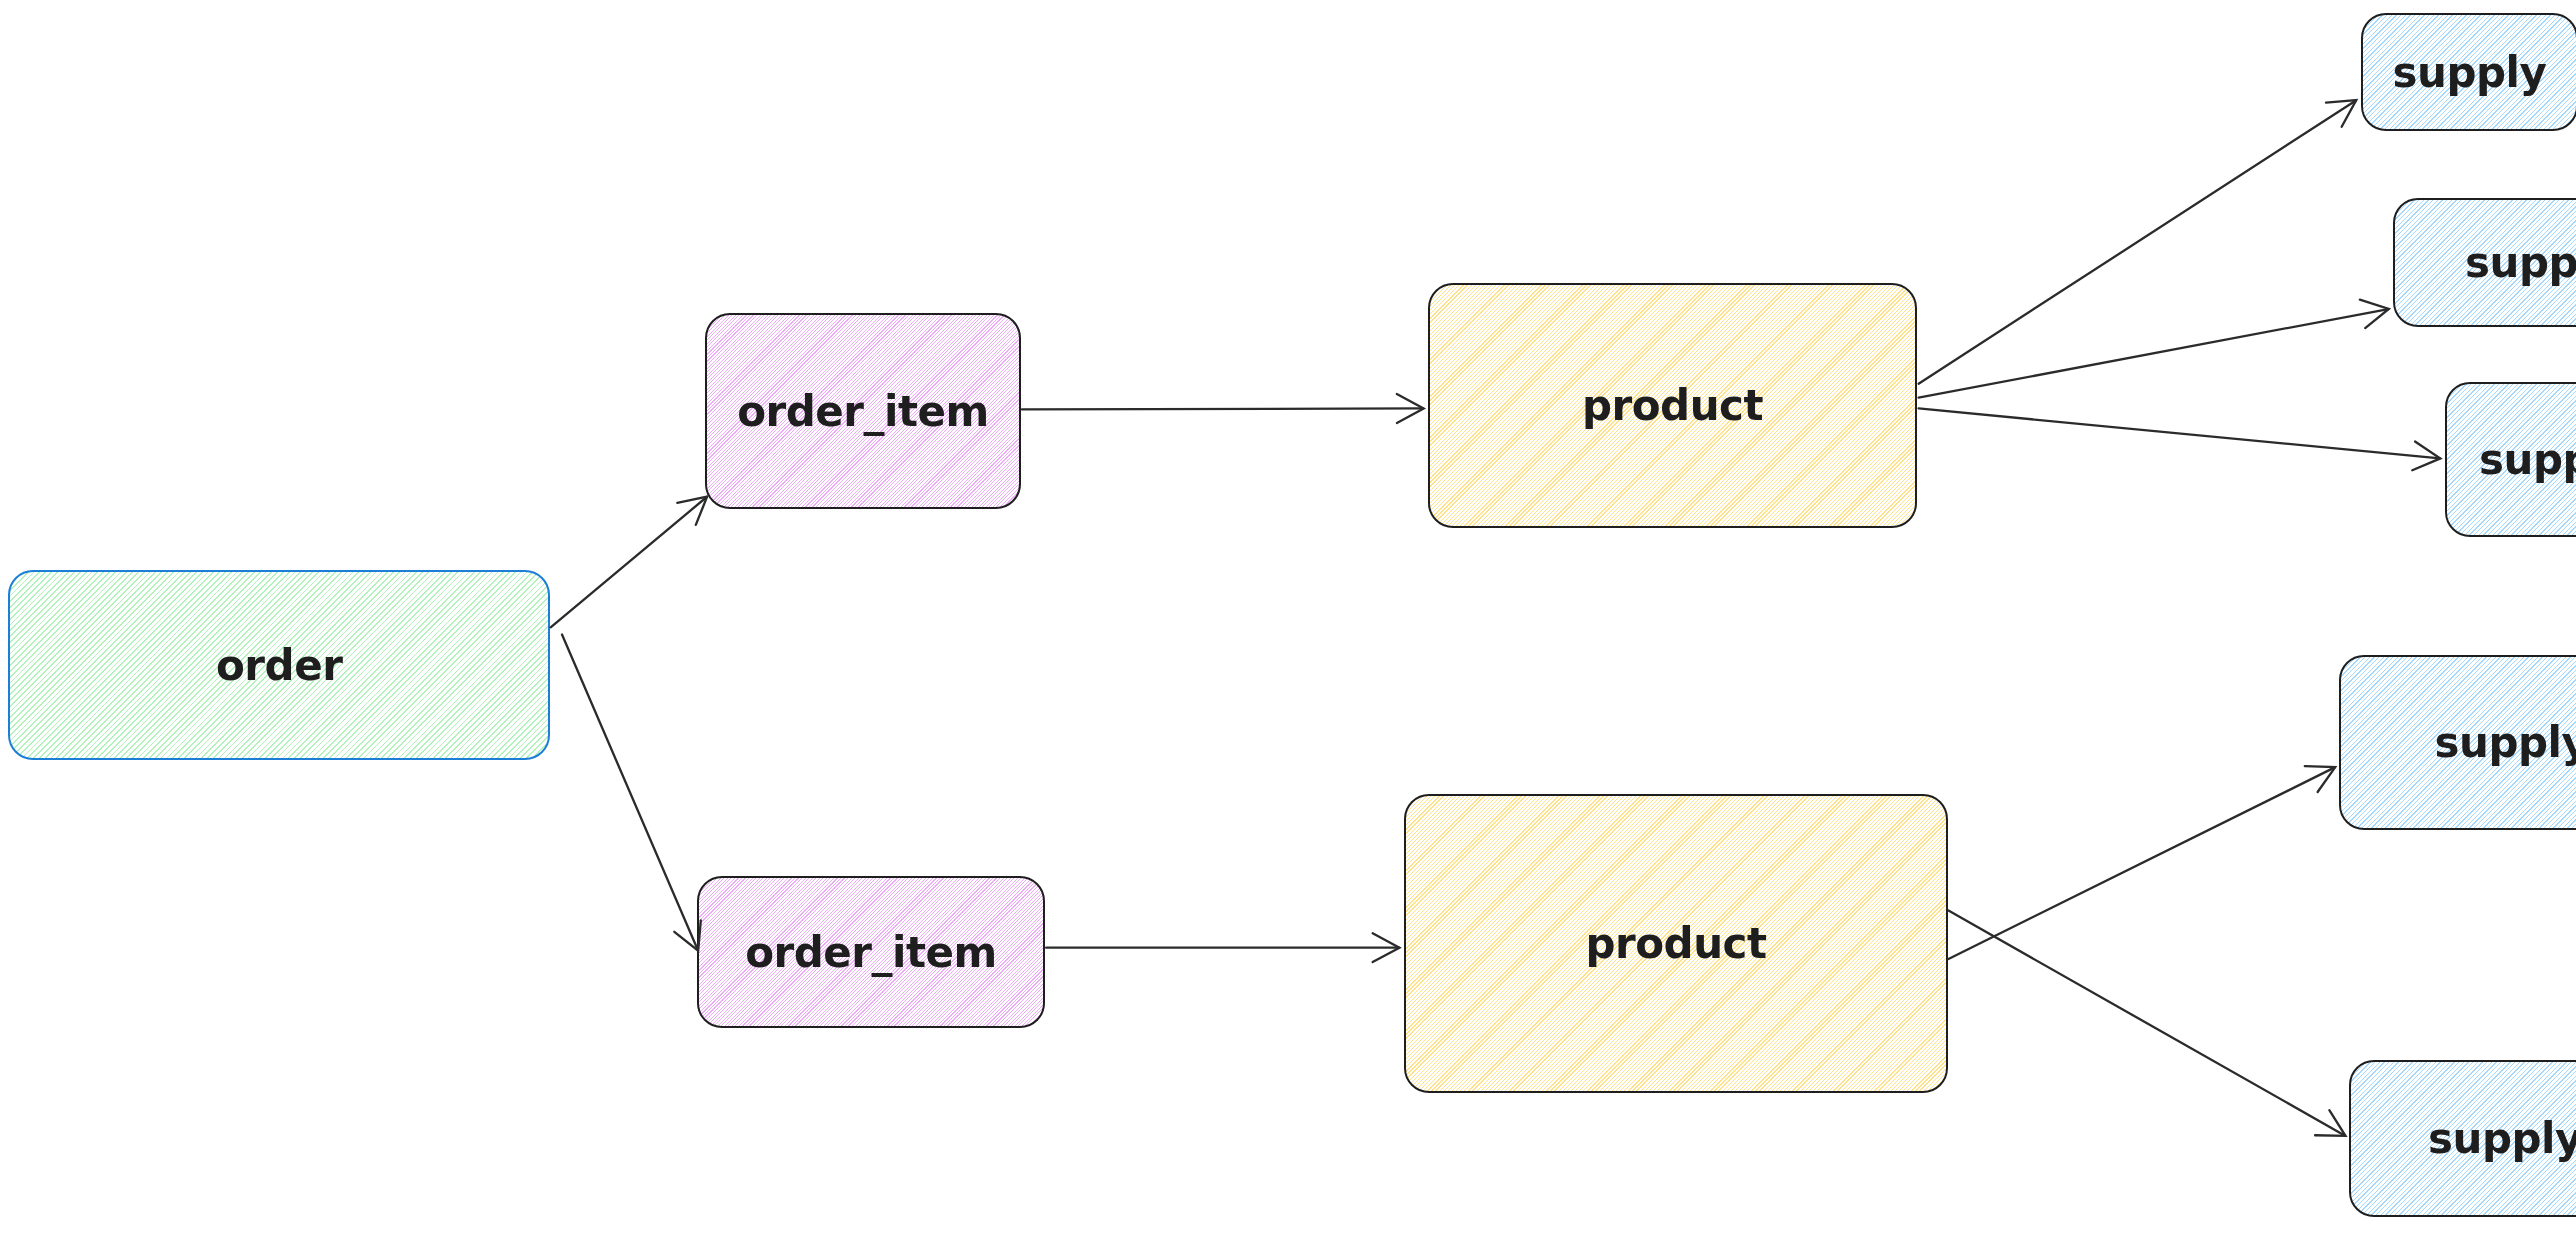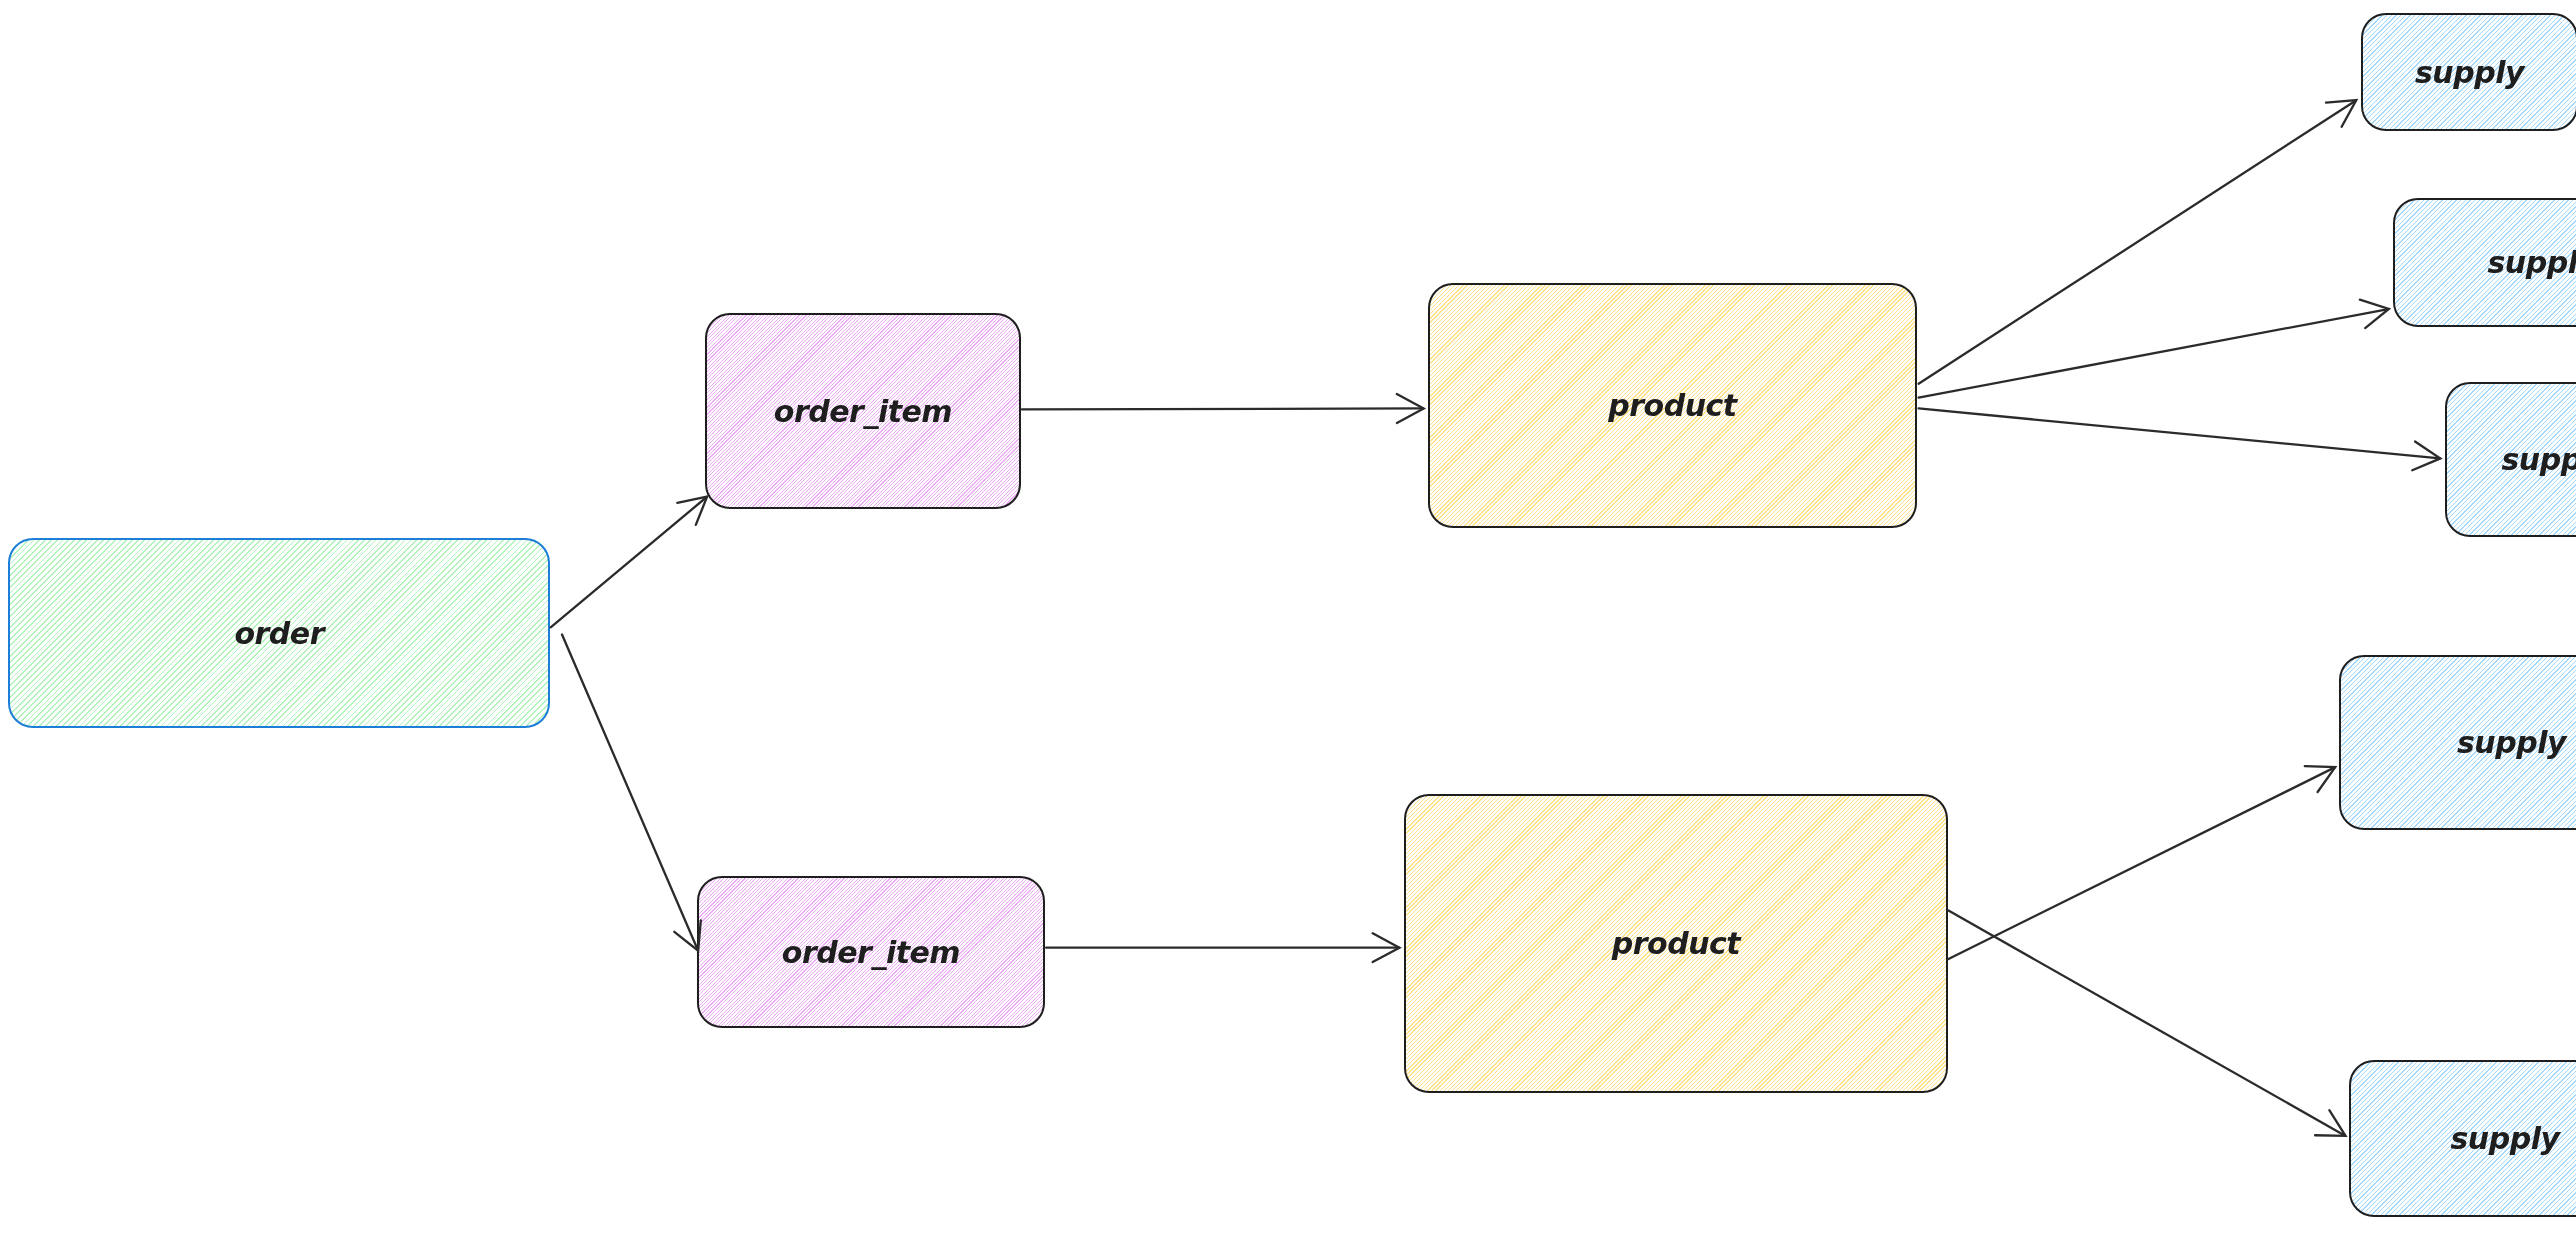--- a/index.html
+++ b/index.html
@@ -18,32 +18,32 @@
   .node {
     position: absolute;
     box-sizing: border-box;
     border-radius: 25px;
     display: flex;
     align-items: center;
     justify-content: center;
     background-color: #ffffff;
   }
   .node .label {
-    font-size: 30px;
+    font-size: 42px;
     font-weight: 600;
     letter-spacing: -0.5px;
     color: #1e1e1e;
     white-space: nowrap;
-    font-style: italic;
   }
   
   .fill-green {
     border: 2.6px solid #1c7ed6;
     background-image: repeating-linear-gradient(135deg,
       #b2f2bb 0px, #b2f2bb 1.2px, transparent 1.2px, transparent 4.1px);
+    margin-top: 32px;
   }
   .fill-violet {
     border: 2.6px solid #1e1e1e;
     background-image: repeating-linear-gradient(135deg,
       #eeacf8 0px, #eeacf8 0.8px, transparent 0.8px, transparent 2.5px);
   }
   .fill-yellow {
     border: 2.6px solid #1e1e1e;
     background-image: repeating-linear-gradient(135deg,
       #ffe18a 0px, #ffe18a 0.9px, transparent 0.9px, transparent 2.9px);

